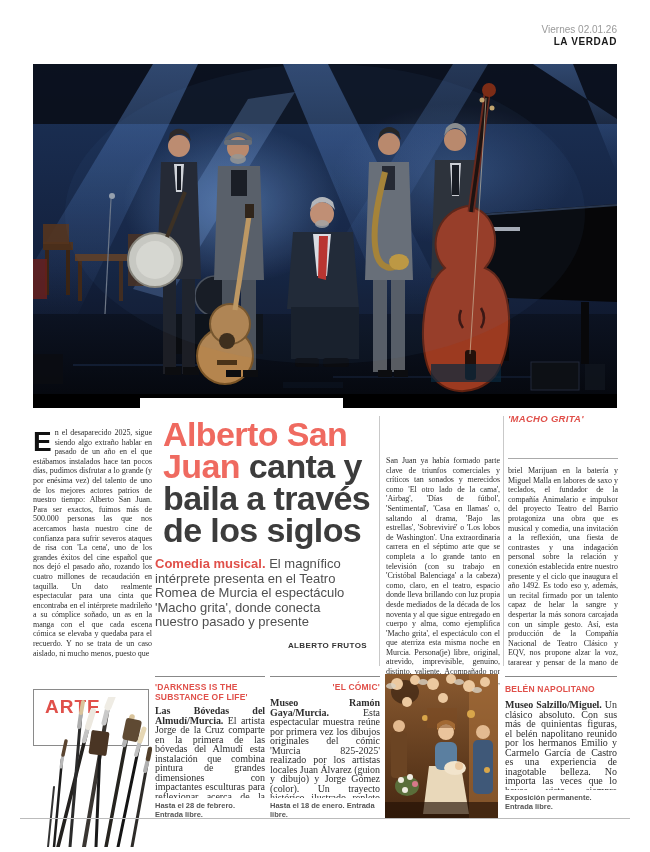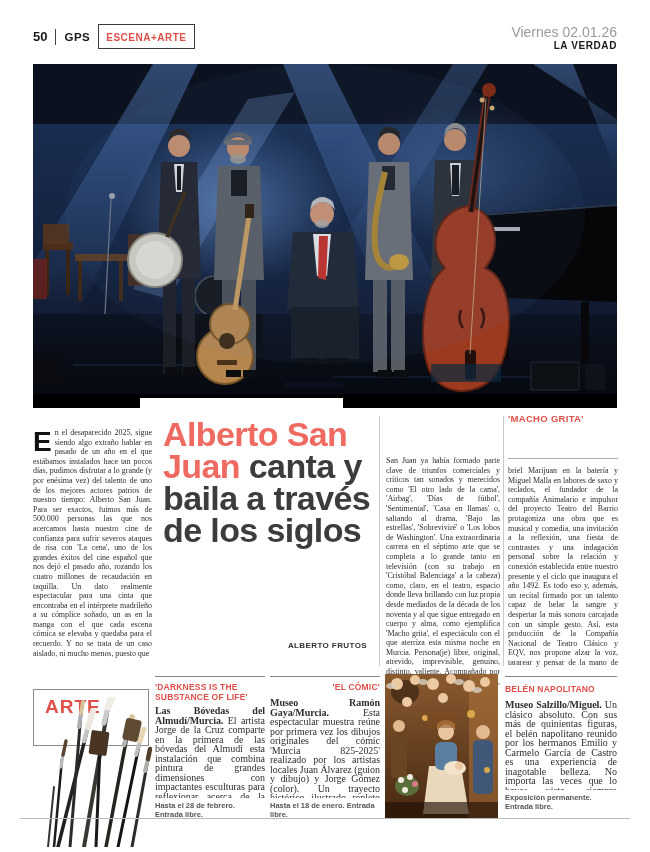--- a/index.html
+++ b/index.html
@@ -8,21 +8,21 @@
   .abs{position:absolute;}
   
   .hdr-left{left:33px;top:24px;display:flex;align-items:center;gap:0;
             font-family:"Liberation Sans",sans-serif;}
   .pgnum{font-weight:bold;font-size:13px;color:#1a1a1a;padding-right:8px;}
   .hdr-sep{width:1px;height:16px;background:#444;}
   .gps{font-weight:bold;font-size:11.5px;color:#1a1a1a;letter-spacing:.5px;padding:0 8px;}
   .sectbox{border:1.5px solid #3a3a3a;padding:2px 7px 3px;margin-left:0;}
   .sectbox span{font-weight:bold;font-size:10px;letter-spacing:.5px;}
   .hdr-right{right:33px;top:24px;text-align:right;font-family:"Liberation Sans",sans-serif;line-height:1.15;}
-  .date{font-size:14px;color:#9a9a9a;}
+  .date{font-size:10px;color:#9a9a9a;}
   .masthead{font-size:10px;font-weight:bold;color:#1a1a1a;letter-spacing:.6px;}
   
   .photo{left:33px;top:64px;width:584px;height:344px;}
   
   .headline{left:155px;top:410px;width:212px;font-family:"Liberation Sans",sans-serif;
             font-weight:bold;font-size:34px;line-height:32px;letter-spacing:-.6px;color:#3c3c3c;margin:8px;}
   .standfirst{left:155px;top:557px;width:205px;font-family:"Liberation Sans",sans-serif;
               font-size:13px;line-height:14.5px;color:#4f4f4f;}
   .byline{left:154px;top:641px;width:213px;text-align:right;font-family:"Liberation Sans",sans-serif;
           font-weight:bold;font-size:8px;letter-spacing:.4px;color:#333;}
@@ -31,21 +31,21 @@
            color:#2e2e2e;overflow:hidden;hyphens:auto;}
   .col1{left:33px;top:428px;width:119px;height:240px;}
   .col2{left:386px;top:428px;width:114px;height:240px;margin-top:28px;}
   .col3{left:508px;top:466px;width:110px;height:202px;}
   .dropcap{float:left;font-family:"Liberation Sans",sans-serif;font-weight:bold;
            font-size:28px;line-height:26px;color:#111;padding:1px 3px 0 0;}
   .vrule{width:1px;background:#c9c9c9;}
   .vr1{left:379px;top:416px;height:250px;}
   .vr2{left:503px;top:416px;height:250px;}
   
-  .infobox{left:508px;top:413px;width:110px;font-family:"Liberation Sans",sans-serif;}
+  .infobox{left:508px;top:413px;width:110px;font-family:"Liberation Sans",sans-serif;font-style:italic;}
   .infobox-title{font-weight:bold;font-size:9.5px;letter-spacing:.3px;margin:0 0 3px;}
   .infobox-details{font-size:8.5px;line-height:10.5px;color:#4a4a4a;}
   .hrule{height:1px;background:#aaa;}
   .ib-rule{left:508px;top:458px;width:110px;}
   
   .toprule1{left:155px;top:676px;width:110px;background:#888;}
   .toprule2{left:270px;top:676px;width:110px;background:#888;}
   .toprule3{left:505px;top:676px;width:112px;background:#888;}
   .artebox{left:33px;top:689px;width:114px;height:55px;border:1px solid #8a8a8a;}
   .arte-label{left:45px;top:696px;font-family:"Liberation Sans",sans-serif;font-weight:bold;
@@ -69,28 +69,20 @@
   .lf3{left:505px;top:793px;width:112px;}
   .bottomrule{left:20px;top:818px;width:610px;background:#bbb;}
   .venue{font-weight:bold;}
   b.sflead{font-weight:bold;}
 </style>
 </head>
 <body>
 
 <div id="page">
 
-  <div class="abs hdr-left">
-    <span class="pgnum">50</span>
-    <span class="hdr-sep"></span>
-    <span class="gps">GPS</span>
-    <span class="sectbox">
-      <span style="color:#e0504a">ESCENA+ARTE</span>
-    </span>
-  </div>
   <div class="abs hdr-right">
     <div class="date">Viernes 02.01.26</div>
     <div class="masthead">LA VERDAD</div>
   </div>
 
   <div class="abs photo">
     <svg width="584" height="344" viewBox="0 0 584 344" xmlns="http://www.w3.org/2000/svg">
       <defs>
         <radialGradient id="glow" cx="50%" cy="50%" r="50%">
           <stop offset="0%" stop-color="#6f9ad8" stop-opacity=".55"></stop>
@@ -235,20 +227,21 @@
         <rect x="250" y="318" width="60" height="6" fill="#0d1826" opacity=".6"></rect>
         <rect x="552" y="300" width="20" height="26" fill="#10151e"></rect>
       </g>
       <ellipse cx="292" cy="150" rx="260" ry="150" fill="#5a86c8" opacity=".06"></ellipse>
       <rect x="107" y="334" width="203" height="10" fill="#ffffff"></rect>
     </svg>
   </div>
 
   <h1 class="abs headline"><span style="color:#ef6a60">Alberto San Juan</span><span> canta y baila a través de los siglos</span></h1>
 
+  <div class="abs standfirst"><b class="sflead" style="color:#e0504a">Comedia musical.</b><span> El magnífico intérprete presenta en el Teatro Romea de Murcia el espectáculo 'Macho grita', donde conecta nuestro pasado y presente</span></div>
 
   <div class="abs byline">ALBERTO FRUTOS</div>
 
   <div class="abs bodycol col1"><span class="dropcap">E</span><span>n el desaparecido 2025, sigue siendo algo extraño hablar en pasado de un año en el que estábamos instalados hace tan pocos días, pudimos disfrutar a lo grande (y por enésima vez) del talento de uno de los mejores actores patrios de nuestro tiempo: Alberto San Juan. Para ser exactos, fuimos más de 500.000 personas las que nos acercamos hasta nuestro cine de confianza para sufrir severos ataques de risa con 'La cena', uno de los grandes éxitos del cine español que nos dejó el pasado año, rozando los cuatro millones de recaudación en taquilla. Un dato realmente espectacular para una cinta que encontraba en el intérprete madrileño a su cómplice soñado, un as en la manga con el que cada escena cómica se elevaba y quedaba para el recuerdo. Y no se trata de un caso aislado, ni mucho menos, puesto que</span></div>
   <div class="abs bodycol col2">San Juan ya había formado parte clave de triunfos comerciales y críticos tan sonados y merecidos como 'El otro lado de la cama', 'Airbag', 'Días de fútbol', 'Sentimental', 'Casa en llamas' o, saltando al drama, 'Bajo las estrellas', 'Sobreviviré' o 'Los lobos de Washington'. Una extraordinaria carrera en el séptimo arte que se completa a lo grande tanto en televisión (con su trabajo en 'Cristóbal Balenciaga' a la cabeza) como, claro, en el teatro, espacio donde lleva brillando con luz propia desde mediados de la década de los noventa y al que sigue entregado en cuerpo y alma, como ejemplifica 'Macho grita', el espectáculo con el que aterriza esta misma noche en Murcia. Persona(je) libre, original, atrevido, imprevisible, genuino, distinto, valiente. Acompañado por Claudio de Casas en la guitarra, Pablo Navarro al contrabajo, Ga-</div>
   <div class="abs bodycol col3">briel Marijuan en la batería y Miguel Malla en labores de saxo y teclados, el fundador de la compañía Animalario e impulsor del proyecto Teatro del Barrio protagoniza una obra que es musical y comedia, una invitación a la reflexión, una fiesta de contrastes y una indagación personal sobre la relación y conexión establecida entre nuestro presente y el ciclo que inaugura el año 1492. Es todo eso y, además, un recital firmado por un talento capaz de helar la sangre y despertar la más sonora carcajada con un simple gesto. Así, esta producción de la Compañía Nacional de Teatro Clásico y EQV, nos propone alzar la voz, tararear y pensar de la mano de Alberto San Juan y su banda. ¡Música y acción!</div>
 
   <div class="abs vrule vr1"></div>
   <div class="abs vrule vr2"></div>
 

